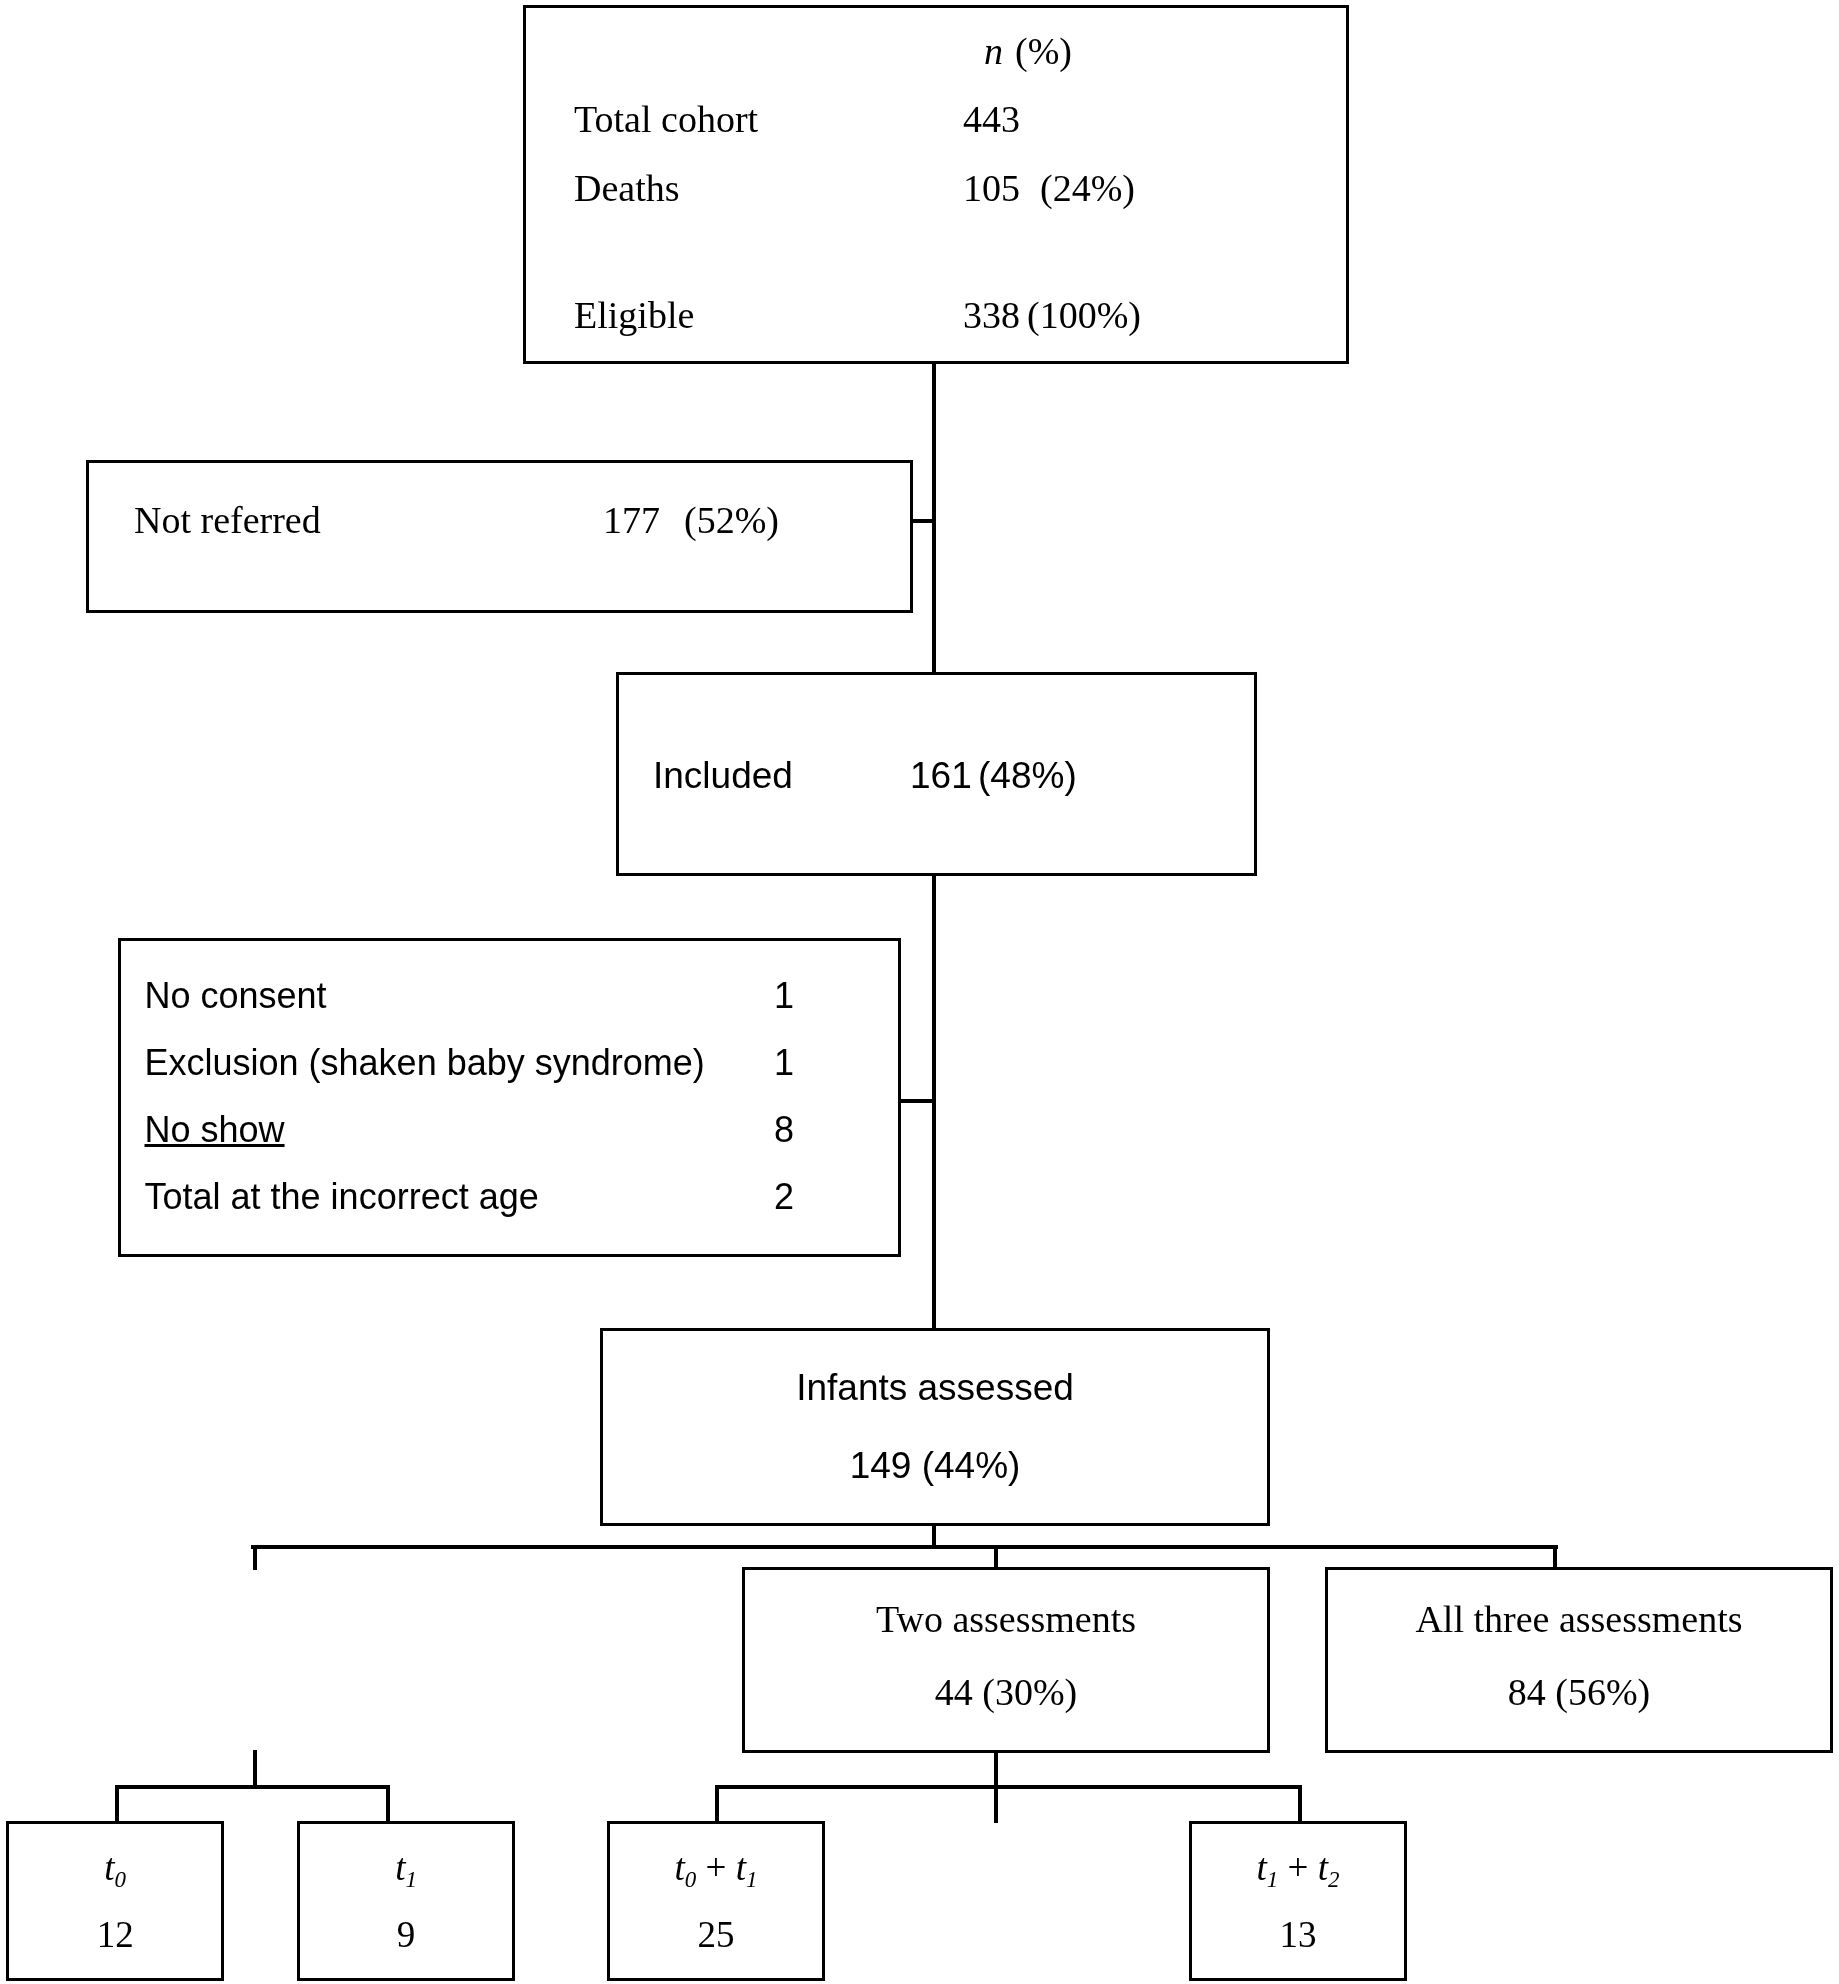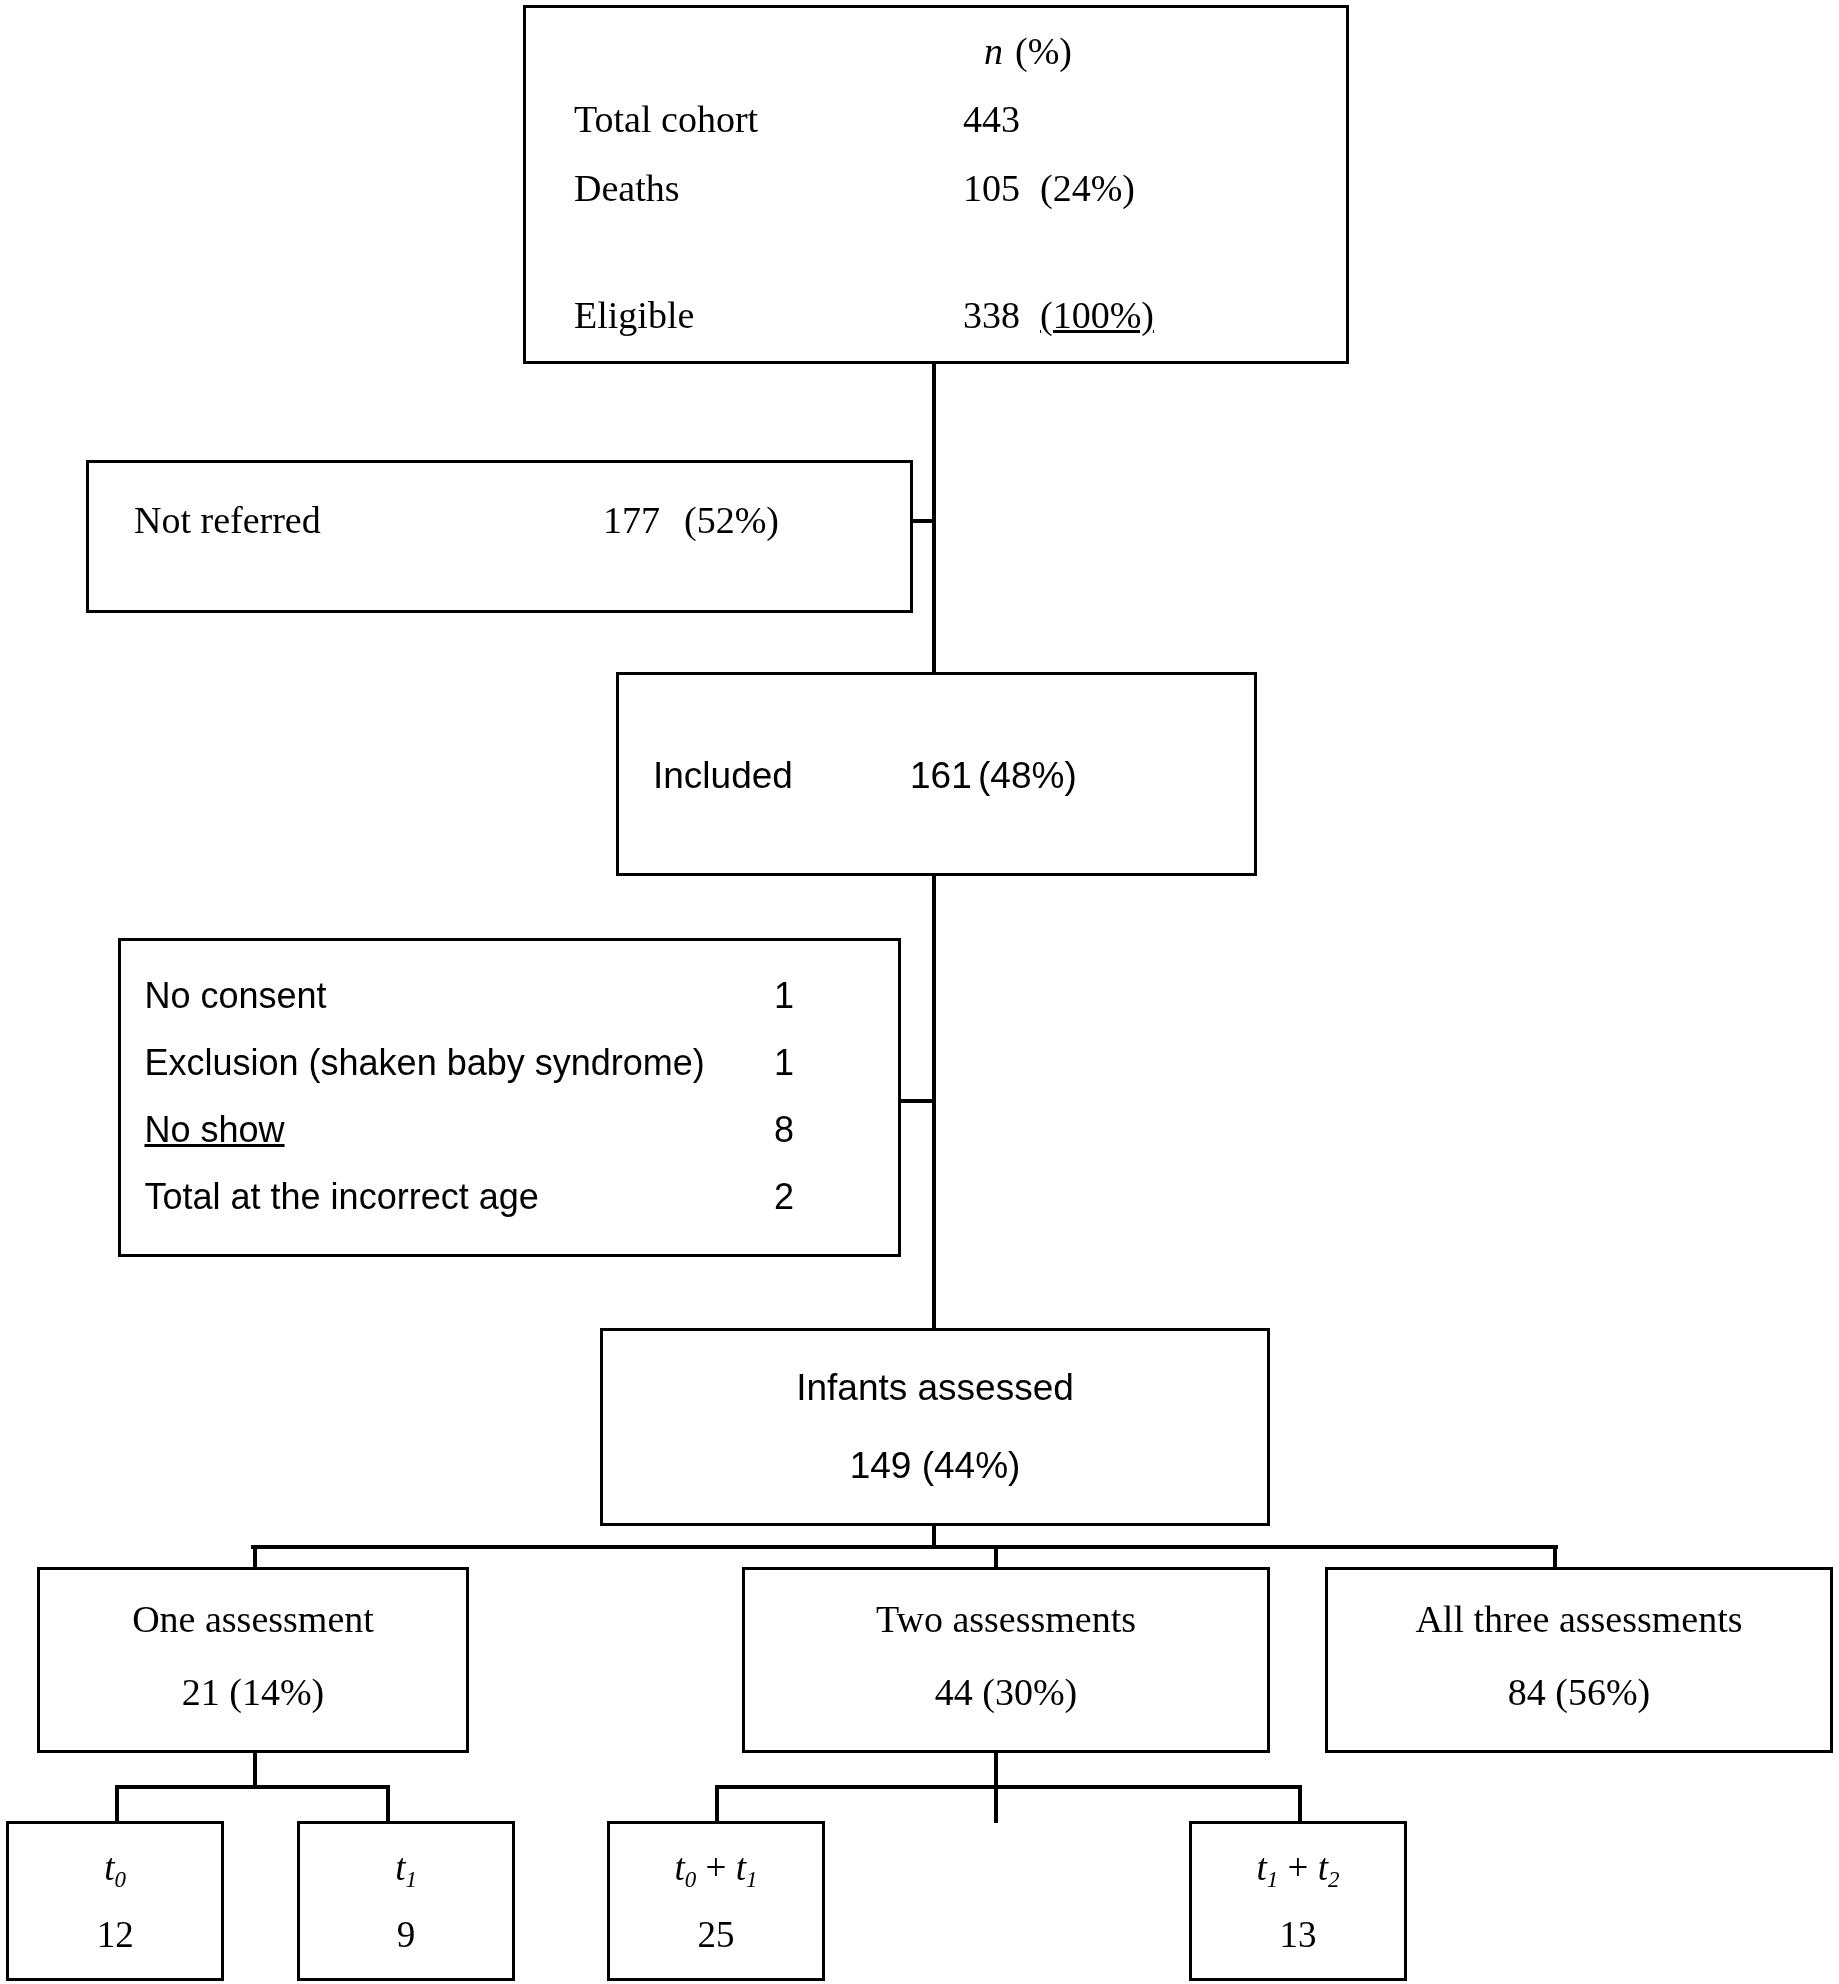--- a/index.html
+++ b/index.html
@@ -80,21 +80,21 @@
 
     <span class="t serif sz-row" style="left:48px;top:92px;">Total cohort</span>
     <span class="t serif sz-row" style="left:437px;top:92px;">443</span>
 
     <span class="t serif sz-row" style="left:48px;top:161px;">Deaths</span>
     <span class="t serif sz-row" style="left:437px;top:161px;">105</span>
     <span class="t serif sz-row" style="left:514px;top:161px;">(24%)</span>
 
     <span class="t serif sz-row" style="left:48px;top:288px;">Eligible</span>
     <span class="t serif sz-row" style="left:437px;top:288px;">338</span>
-    <span class="t serif sz-row" style="left:514px;top:288px;text-decoration:underline;">(100%)</span>
+    <span class="t serif sz-row" style="left:501px;top:288px;">(100%)</span>
   </div>
 
   <div class="box" style="left:86px;top:460px;width:827px;height:153px;">
     <span class="t serif sz-row" style="left:45px;top:38px;">Not referred</span>
     <span class="t serif sz-row" style="left:514px;top:38px;">177</span>
     <span class="t serif sz-row" style="left:595px;top:38px;">(52%)</span>
   </div>
 
   <div class="box" style="left:616px;top:672px;width:641px;height:204px;">
     <span class="t sans sz-mid" style="left:34px;top:82px;">Included</span>
@@ -116,26 +116,20 @@
     <span class="t sans sz-excl" style="left:653px;top:238px;">2</span>
   </div>
 
   <div class="box" style="left:600px;top:1328px;width:670px;height:198px;">
     <span class="t sans sz-mid ctr" style="left:50%;top:38px;">Infants assessed</span>
     <span class="t sans sz-mid ctr" style="left:50%;top:116px;">
       <span>149</span><span>&nbsp;</span><span>(44%)</span>
     </span>
   </div>
 
-  <div class="box" style="left:37px;top:1567px;width:432px;height:186px;">
-    <span class="t serif sz-assess ctr" style="left:50%;top:30px;">One assessment</span>
-    <span class="t serif sz-assess ctr" style="left:50%;top:103px;">
-      <span>21</span><span>&nbsp;</span><span>(14%)</span>
-    </span>
-  </div>
 
   <div class="box" style="left:742px;top:1567px;width:528px;height:186px;">
     <span class="t serif sz-assess ctr" style="left:50%;top:30px;">Two assessments</span>
     <span class="t serif sz-assess ctr" style="left:50%;top:103px;">
       <span>44</span><span>&nbsp;</span><span>(30%)</span>
     </span>
   </div>
 
   <div class="box" style="left:1325px;top:1567px;width:508px;height:186px;">
     <span class="t serif sz-assess ctr" style="left:50%;top:30px;">All three assessments</span>

